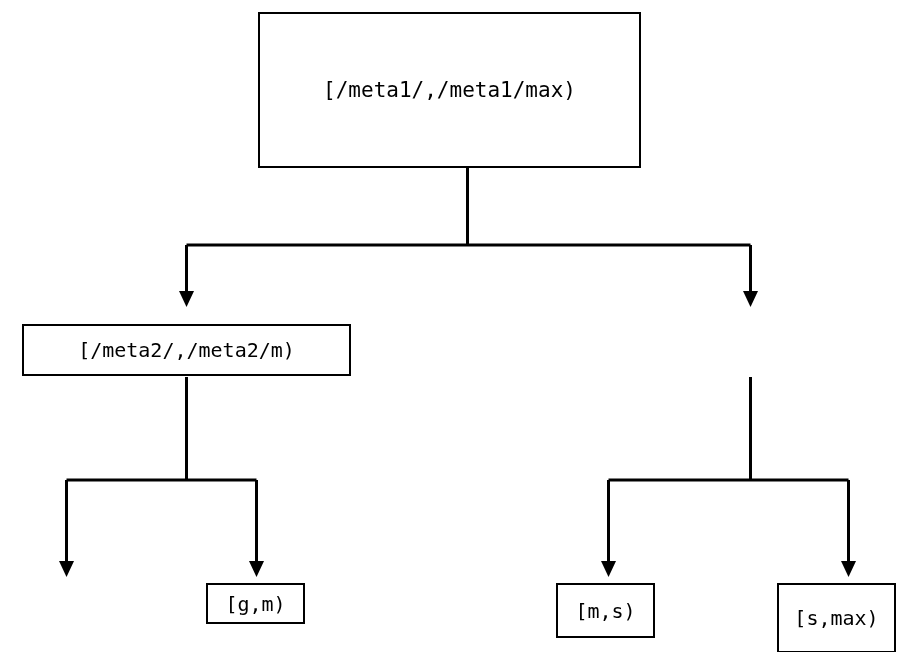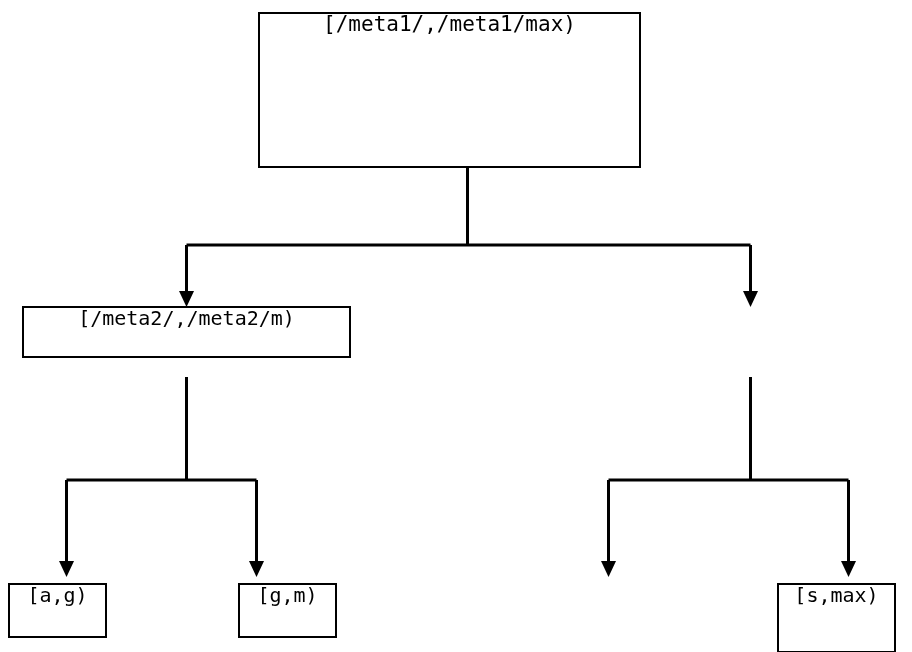--- a/index.html
+++ b/index.html
@@ -23,20 +23,21 @@
     top: 0;
     width: 912px;
     height: 652px;
   }
   .node-box {
     position: absolute;
     box-sizing: border-box;
     border: 2px solid #000000;
     background: #ffffff;
     display: flex;
+    align-items: center;
     justify-content: center;
     color: #000000;
     font-family: "DejaVu Sans Mono", "Liberation Mono", monospace;
     font-size: 21px;
     line-height: 1;
     letter-spacing: 0px;
     white-space: nowrap;
   }
   .node-label {
     color: #000000;
@@ -86,31 +87,31 @@
     <g>
       <path d="M 848.5 480 L 848.5 561" stroke="#000000" stroke-width="3" fill="none"></path>
       <polygon points="841,561 856,561 848.5,577" fill="#000000"></polygon>
     </g>
   </svg>
 
   <div class="node-box" style="left:258px; top:12px; width:383px; height:156px;">
     <span class="node-label">[/meta1/,/meta1/max)</span>
   </div>
 
-  <div class="node-box lvl2" style="left:22px; top:306px; width:329px; height:52px;">
+  <div class="node-box lvl2" style="left:22px; top:324px; width:329px; height:52px;">
     <span class="node-label">[/meta2/,/meta2/m)</span>
   </div>
 
 
-  <div class="node-box leaf" style="left:8px; top:583px; width:99px; height:55px;">
-    <span class="node-label">[a,g)</span>
-  </div>
 
-  <div class="node-box leaf" style="left:206px; top:583px; width:99px; height:55px;margin-left:32px;">
+  <div class="node-box leaf" style="left:206px; top:583px; width:99px; height:41px;">
     <span class="node-label">[g,m)</span>
   </div>
 
+  <div class="node-box leaf" style="left:556px; top:583px; width:99px; height:55px;">
+    <span class="node-label">[m,s)</span>
+  </div>
 
   <div class="node-box leaf" style="left:777px; top:583px; width:119px; height:70px;">
     <span class="node-label">[s,max)</span>
   </div>
 
 </div>
 
 </body></html>

